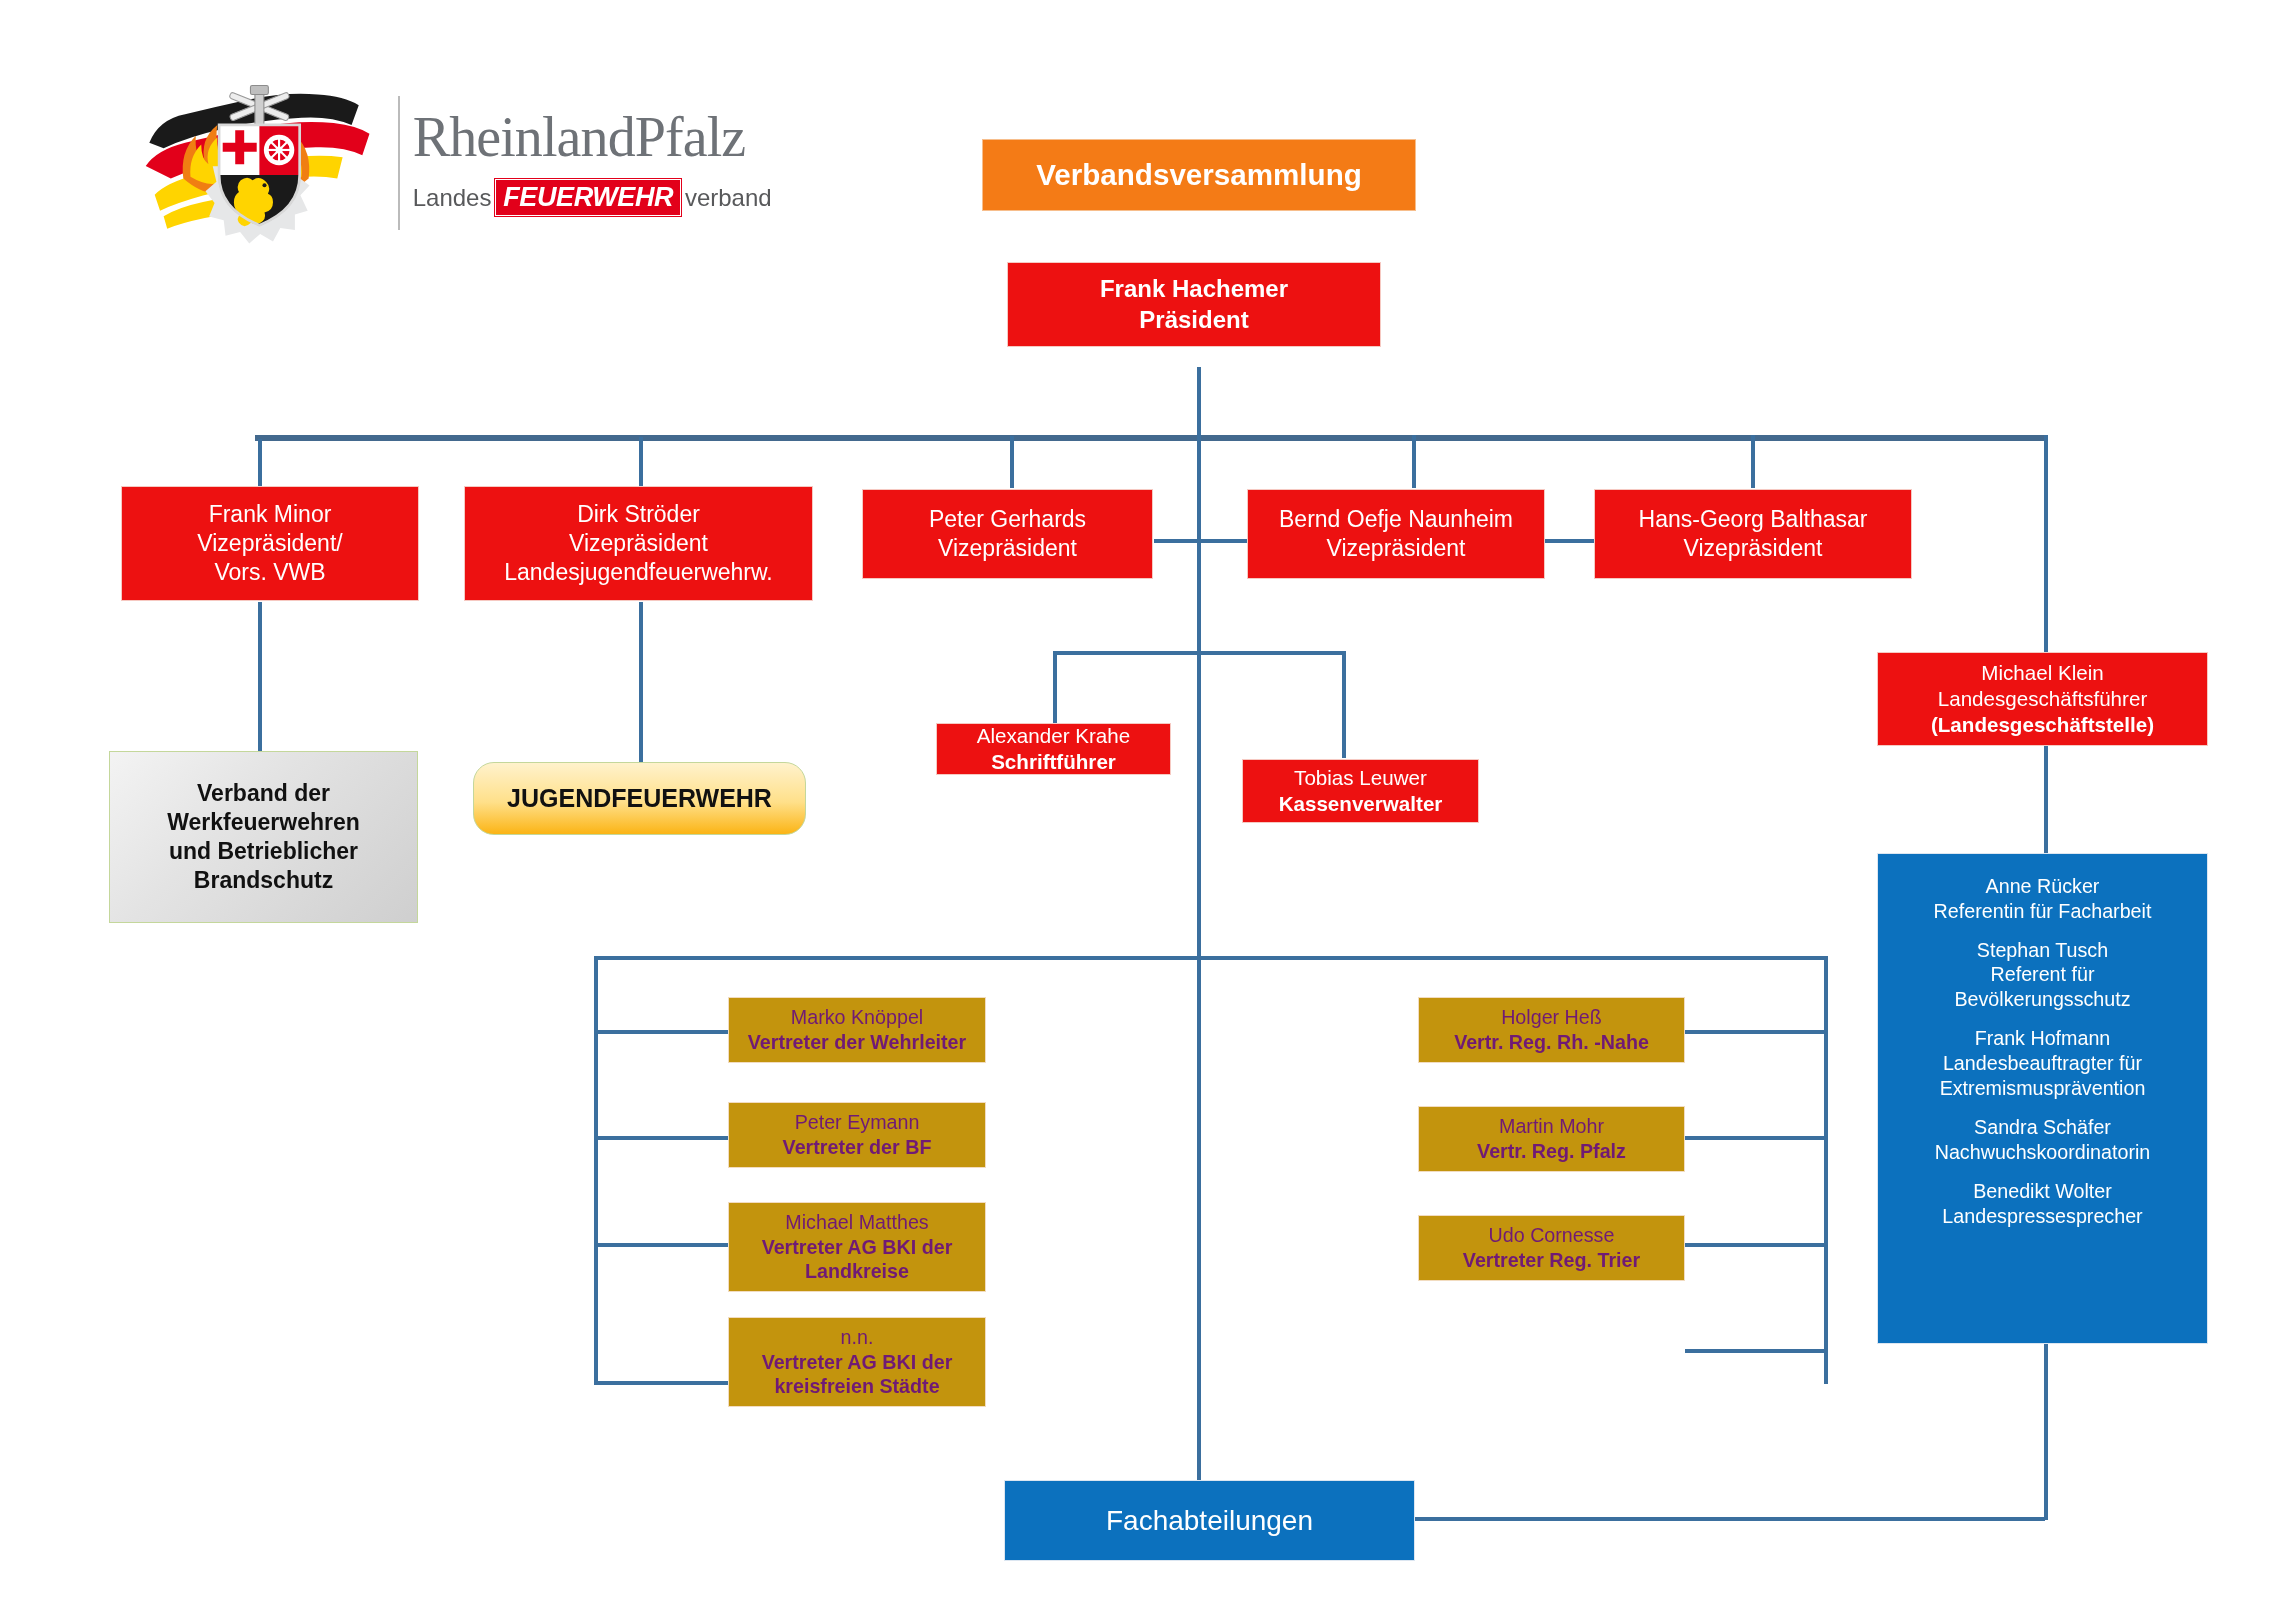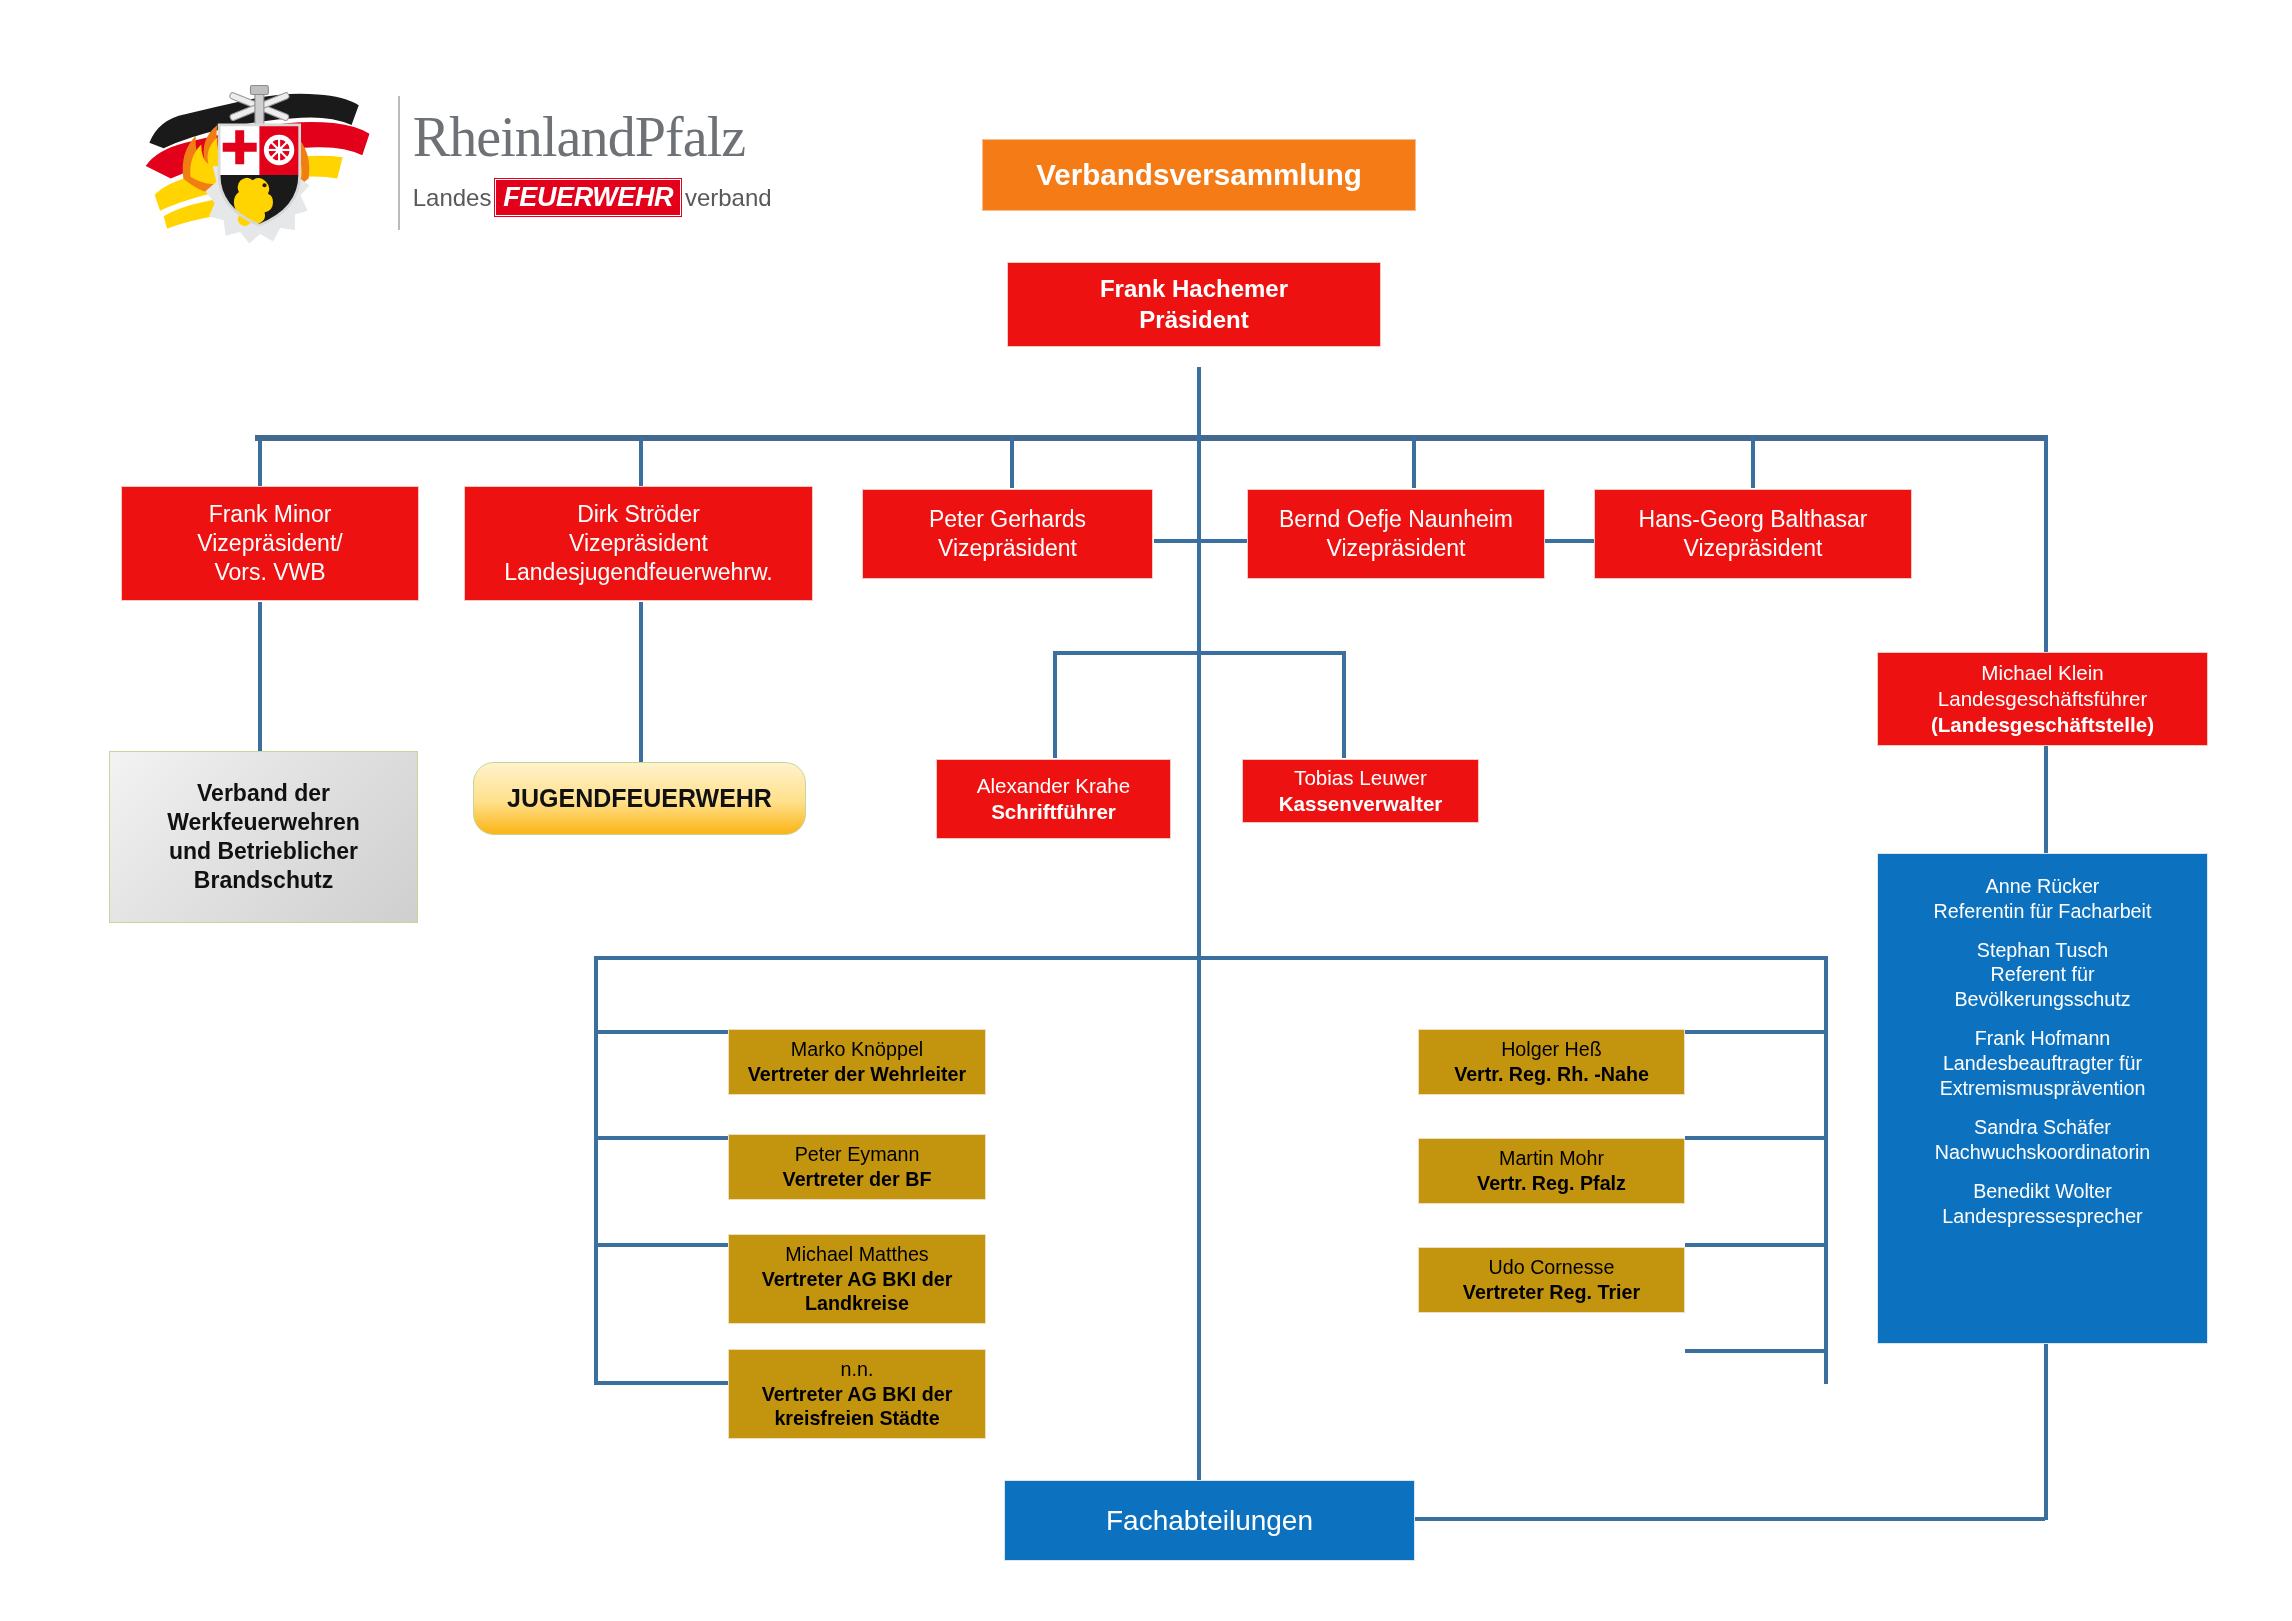--- a/index.html
+++ b/index.html
@@ -39,22 +39,21 @@
     color: #FFFFFF;
   }
   .orange {
     background: #F47B16;
     border: 1.8px solid #F7BE8C;
     color: #FFFFFF;
   }
   .gold {
     background: #C3940D;
     border: 1.8px solid #F2DCC0;
-    color: #000000;
-    margin-top: 32px;
+    color: #701a75;
   }
   .blue {
     background: #0C71BE;
     border: 1.8px solid #DCE6F1;
     color: #FFFFFF;
   }
   .gray {
     background: linear-gradient(135deg,#F3F3F3 0%, #E3E3E3 40%, #CFCFCF 100%);
     border: 1.8px solid #C4D79B;
     color: #111111;
@@ -283,21 +282,21 @@
     <span class="rl">Verband der</span>
     <span class="rl">Werkfeuerwehren</span>
     <span class="rl">und Betrieblicher</span>
     <span class="rl">Brandschutz</span>
   </div>
 
   <div class="box yellow" style="left:473px; top:762px; width:333px; height:73px; font-size:25px;border-radius:21px;">
     <span class="nm">JUGENDFEUERWEHR</span>
   </div>
 
-  <div class="box red" style="left:936px; top:759px; width:235px; height:80px; font-size:20.6px;">
+  <div class="box red" style="left:936px; top:723px; width:235px; height:52px; font-size:20.6px;">
     <span class="nm">Alexander Krahe</span>
     <span class="rl" style="font-weight:bold;">Schriftführer</span>
   </div>
 
   <div class="box red" style="left:1242px; top:759px; width:237px; height:64px; font-size:20.6px;">
     <span class="nm">Tobias Leuwer</span>
     <span class="rl" style="font-weight:bold;">Kassenverwalter</span>
   </div>
 
   <div class="box red" style="left:1877px; top:652px; width:331px; height:94px; font-size:20.6px;">

